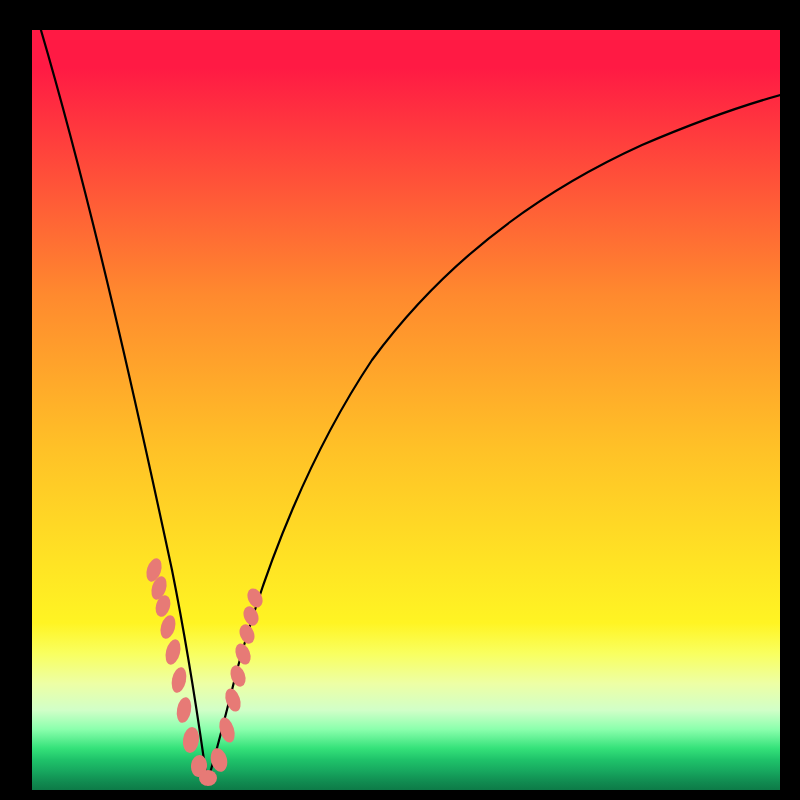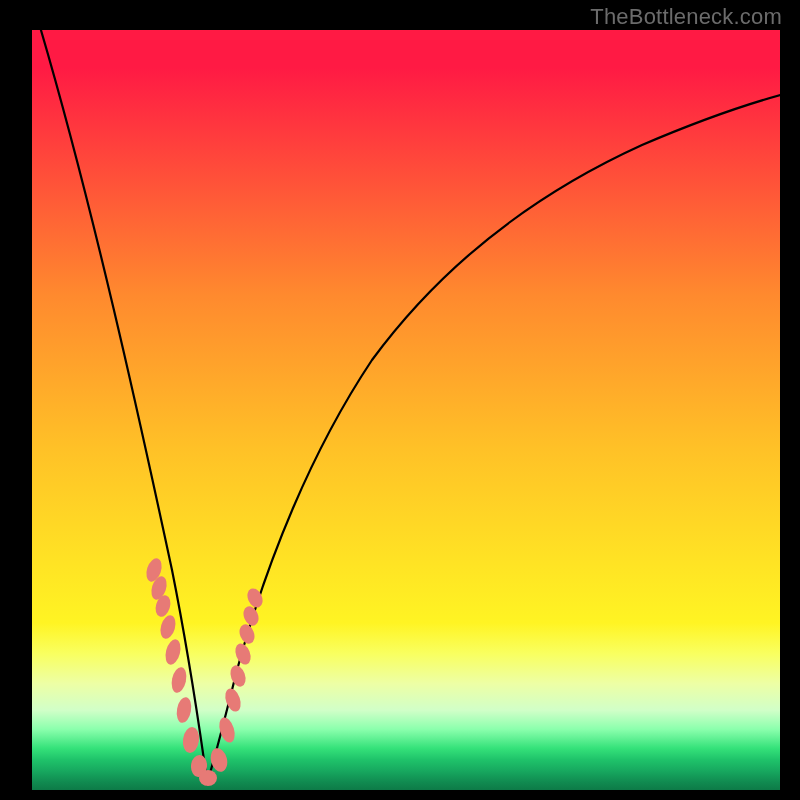--- a/index.html
+++ b/index.html
@@ -99,15 +99,14 @@
         <ellipse class="bead" cx="206" cy="646" rx="7" ry="11" transform="rotate(-20 206 646)"></ellipse>
         <ellipse class="bead" cx="211" cy="624" rx="7" ry="11" transform="rotate(-21 211 624)"></ellipse>
         <ellipse class="bead" cx="215" cy="604" rx="7" ry="10" transform="rotate(-22 215 604)"></ellipse>
         <ellipse class="bead" cx="219" cy="586" rx="7" ry="10" transform="rotate(-23 219 586)"></ellipse>
         <ellipse class="bead" cx="223" cy="568" rx="7" ry="10" transform="rotate(-24 223 568)"></ellipse>
       </g>
     </svg>
 
   </div>
 
-  <div class="watermark" style="right:18px; top:4px;">TheBottleneck.com</div>
 
 </div>
 
 </body></html>

